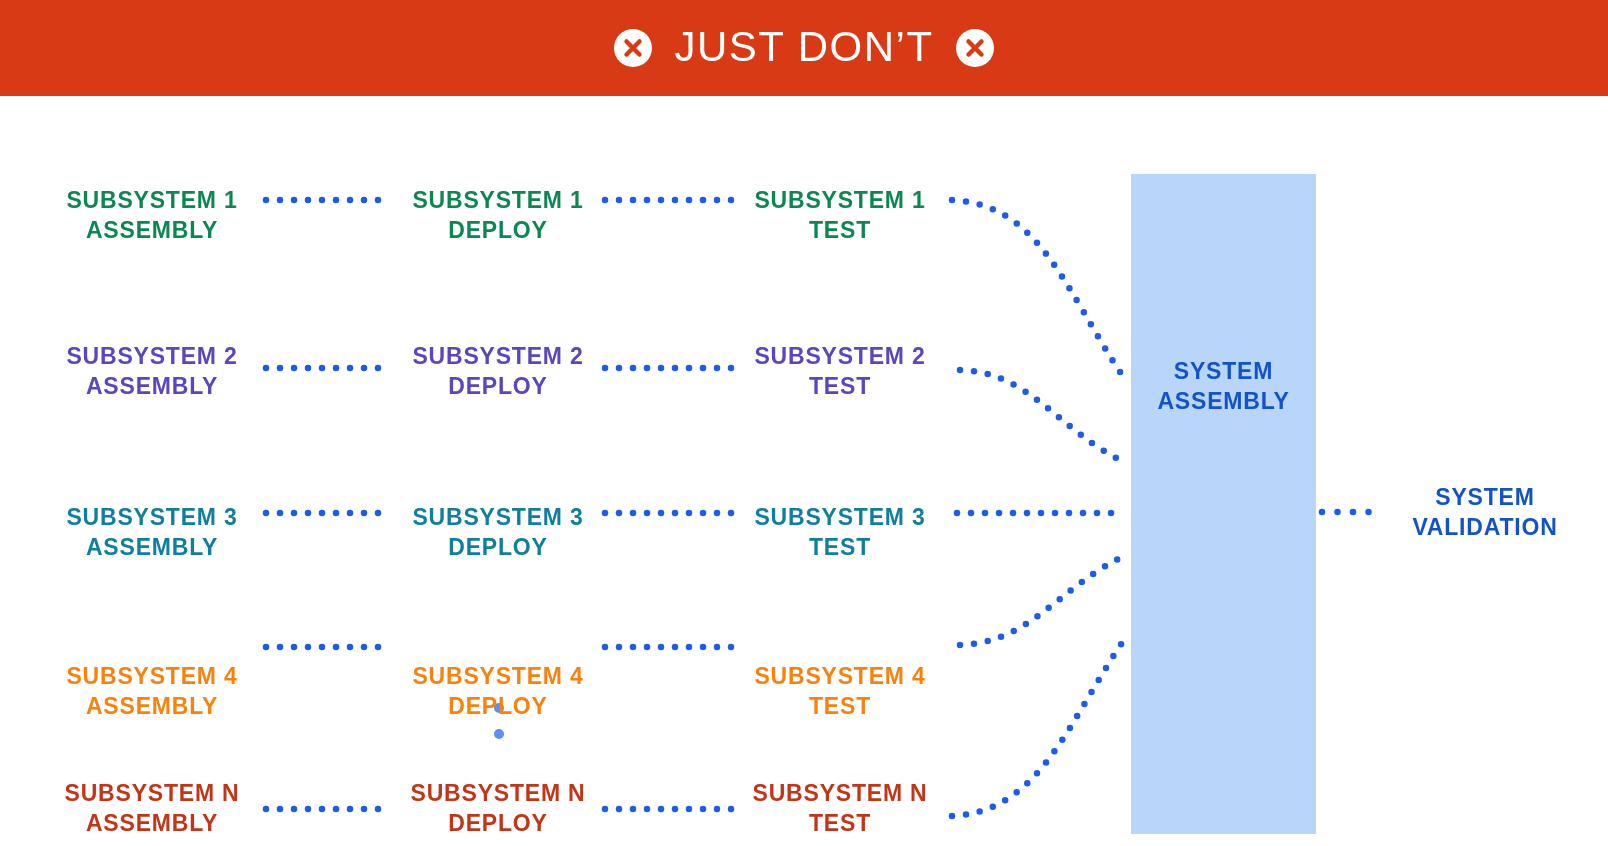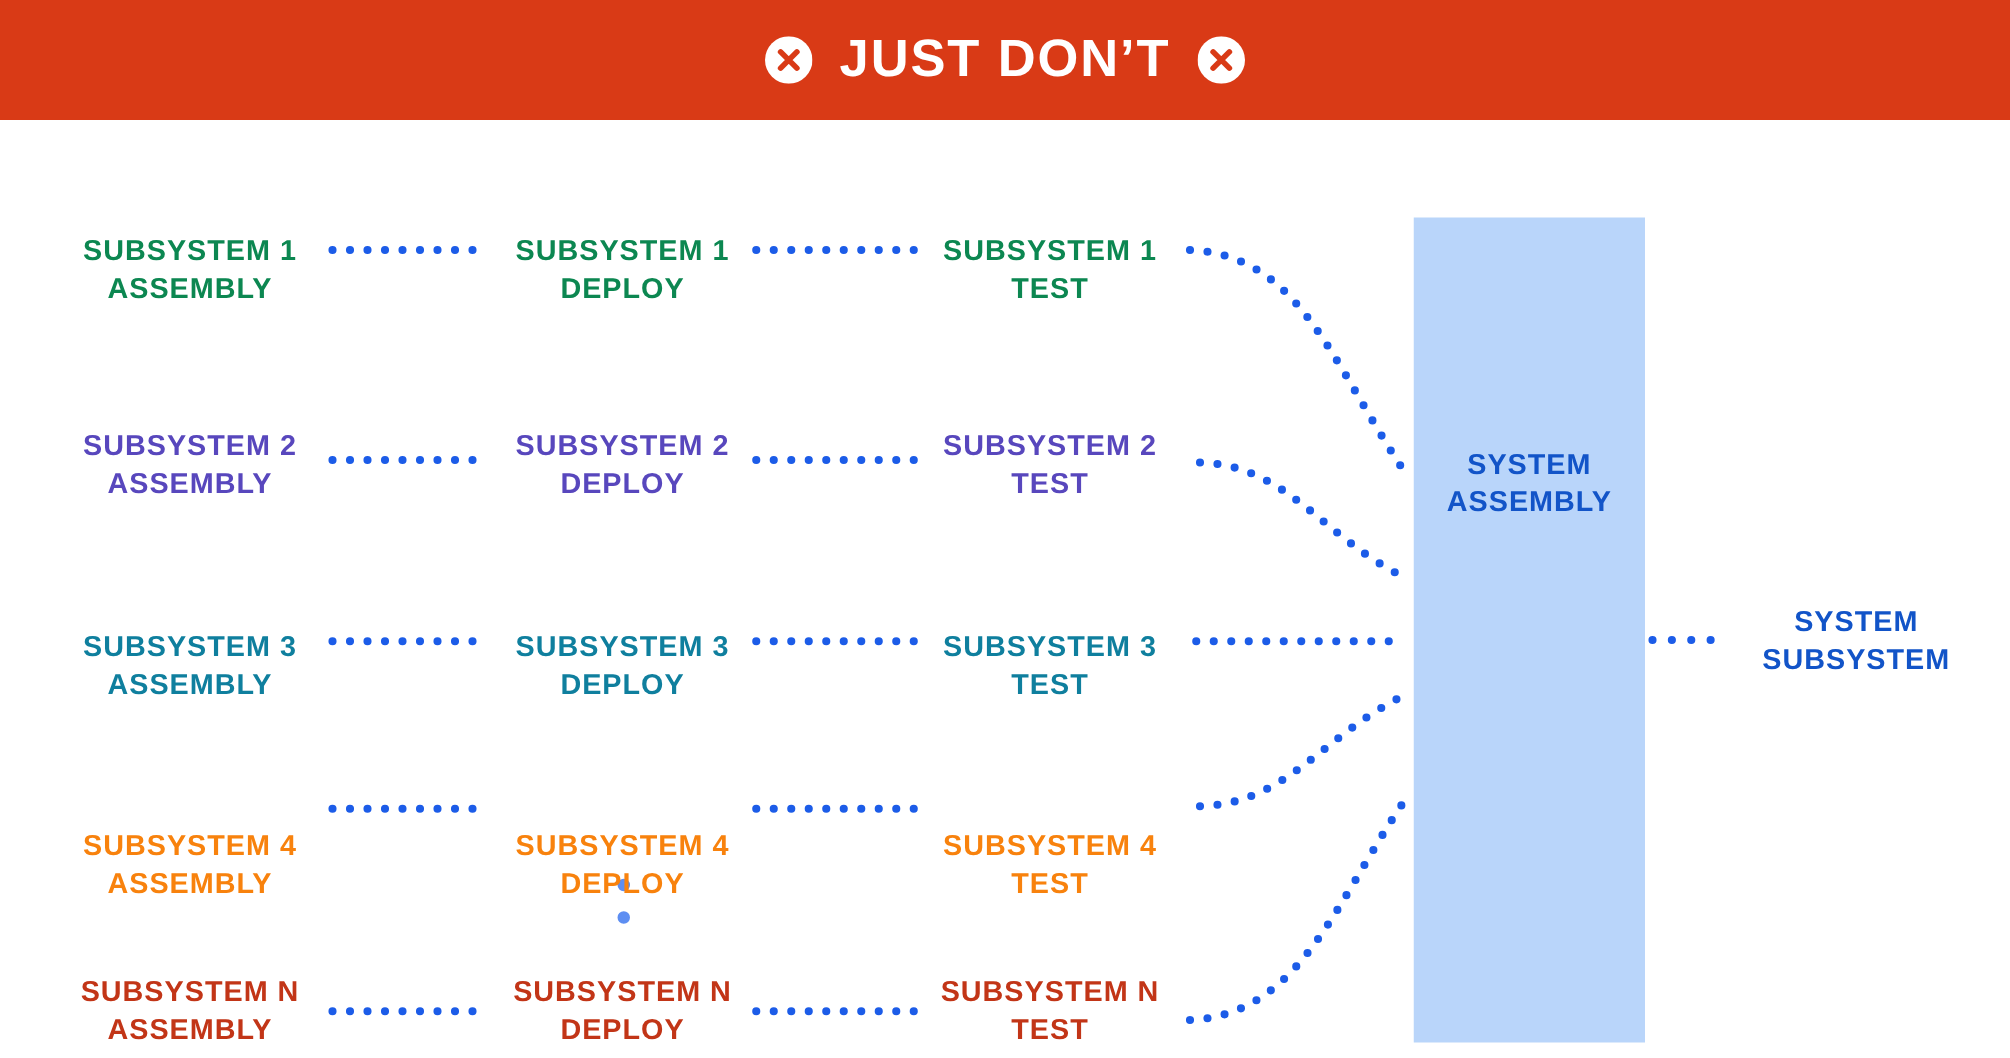--- a/index.html
+++ b/index.html
@@ -10,21 +10,21 @@
   }
   .stage{position:absolute;inset:0;}
 
   
   .banner{
     position:absolute;left:0;top:0;width:1608px;height:96px;
     background:var(--banner-bg,#D93A16);
     display:flex;align-items:center;justify-content:center;gap:22px;
   }
   .banner-title{
-    color:#ffffff;font-size:42px;font-weight:700;letter-spacing:1.5px;
+    color:#ffffff;font-size:42px;font-weight:400;letter-spacing:1.5px;
     transform:translateY(-1px);
   }
   .xcircle{width:38px;height:38px;display:block;}
 
   
   svg.wires{position:absolute;left:0;top:0;width:1608px;height:846px;}
   .dots{
     fill:none;stroke:var(--dot,#1C5CE8);stroke-width:6.5;
     stroke-linecap:round;stroke-dasharray:0 14;
   }
@@ -171,16 +171,16 @@
 
   <div class="assembly-box">
     <div class="bt">
       <div>SYSTEM</div>
       <div>ASSEMBLY</div>
     </div>
   </div>
 
   <div class="validation">
     <div>SYSTEM</div>
-    <div>SUBSYSTEM</div>
+    <div>VALIDATION</div>
   </div>
 
 </div>
 
 </body></html>

